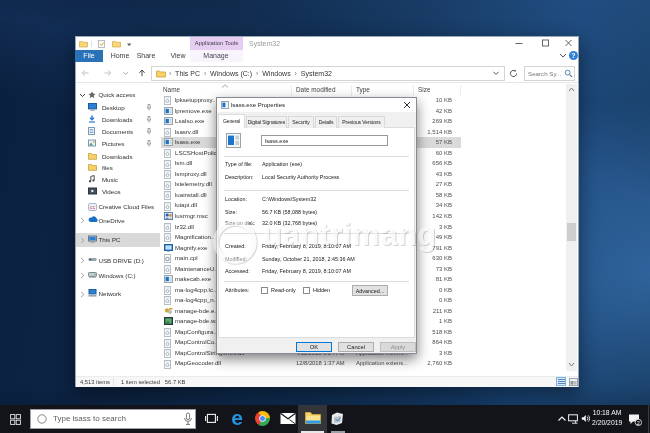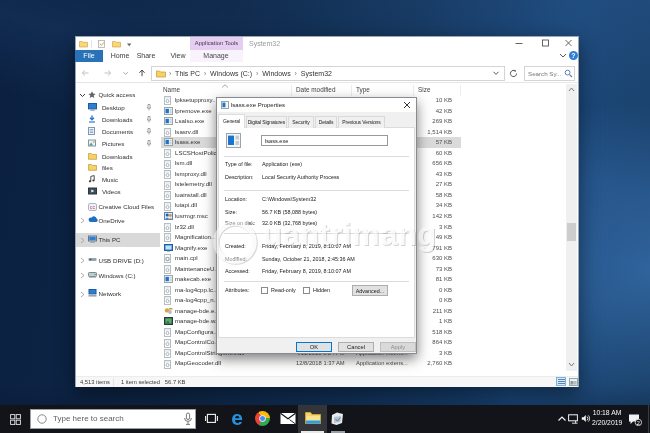--- a/index.html
+++ b/index.html
@@ -560,21 +560,21 @@
       <rect x="0.6" y="0.6" width="4.2" height="4.2"></rect>
       <rect x="6.2" y="0.6" width="4.2" height="4.2"></rect>
       <rect x="0.6" y="6.2" width="4.2" height="4.2"></rect>
       <rect x="6.2" y="6.2" width="4.2" height="4.2"></rect>
     </g>
   </svg>
 <div class="abs" style="left:30px;top:409px;width:166px;height:20px;background:#fff;border:1px solid #9aa0a6;z-index:11;"></div>
 <svg class="abs" style="left:36px;top:413px;z-index:12;" width="12" height="12" viewBox="0 0 12 12">
     <circle cx="6" cy="6" r="4.2" fill="none" stroke="#7a7a7a" stroke-width="0.9"></circle>
   </svg>
-<div class="abs" style="left:53px;top:409px;height:20px;color:#5f5f5f;font-size:8px;line-height:20px;z-index:12;">Type here to search</div>
+<div class="abs" style="left:53px;top:409px;height:20px;color:#5f5f5f;font-size:8px;line-height:20px;z-index:12;">Type lsass to search</div>
 <svg class="abs" style="left:183px;top:412px;z-index:12;" width="10" height="14" viewBox="0 0 10 14">
     <rect x="3.4" y="1" width="3.2" height="6.5" rx="1.6" fill="none" stroke="#666" stroke-width="0.9"></rect>
     <path d="M1.6 6 a3.4 3.4 0 0 0 6.8 0 M5 9.6 v2.4 M3 12.4 h4" stroke="#666" stroke-width="0.9" fill="none"></path>
   </svg>
 <svg class="abs" style="left:205px;top:412px;z-index:11;" width="13" height="13" viewBox="0 0 13 13">
     <rect x="2.4" y="2.4" width="8" height="8" fill="none" stroke="#f2f2f2" stroke-width="1.1"></rect>
     <path d="M0.6 4 v5 M12.4 4 v5" stroke="#f2f2f2" stroke-width="1.1"></path>
   </svg>
 <div class="abs" style="left:226px;top:407px;width:22px;height:24px;color:#2493df;font-size:21px;line-height:22px;text-align:center;font-weight:bold;z-index:11;">e</div>
 <div class="abs" style="left:255px;top:411px;width:15px;height:15px;border-radius:50%;z-index:11;background:conic-gradient(from -150deg,#ea4335 0 33%,#fbbc05 0 66%,#34a853 0 100%);"></div>

